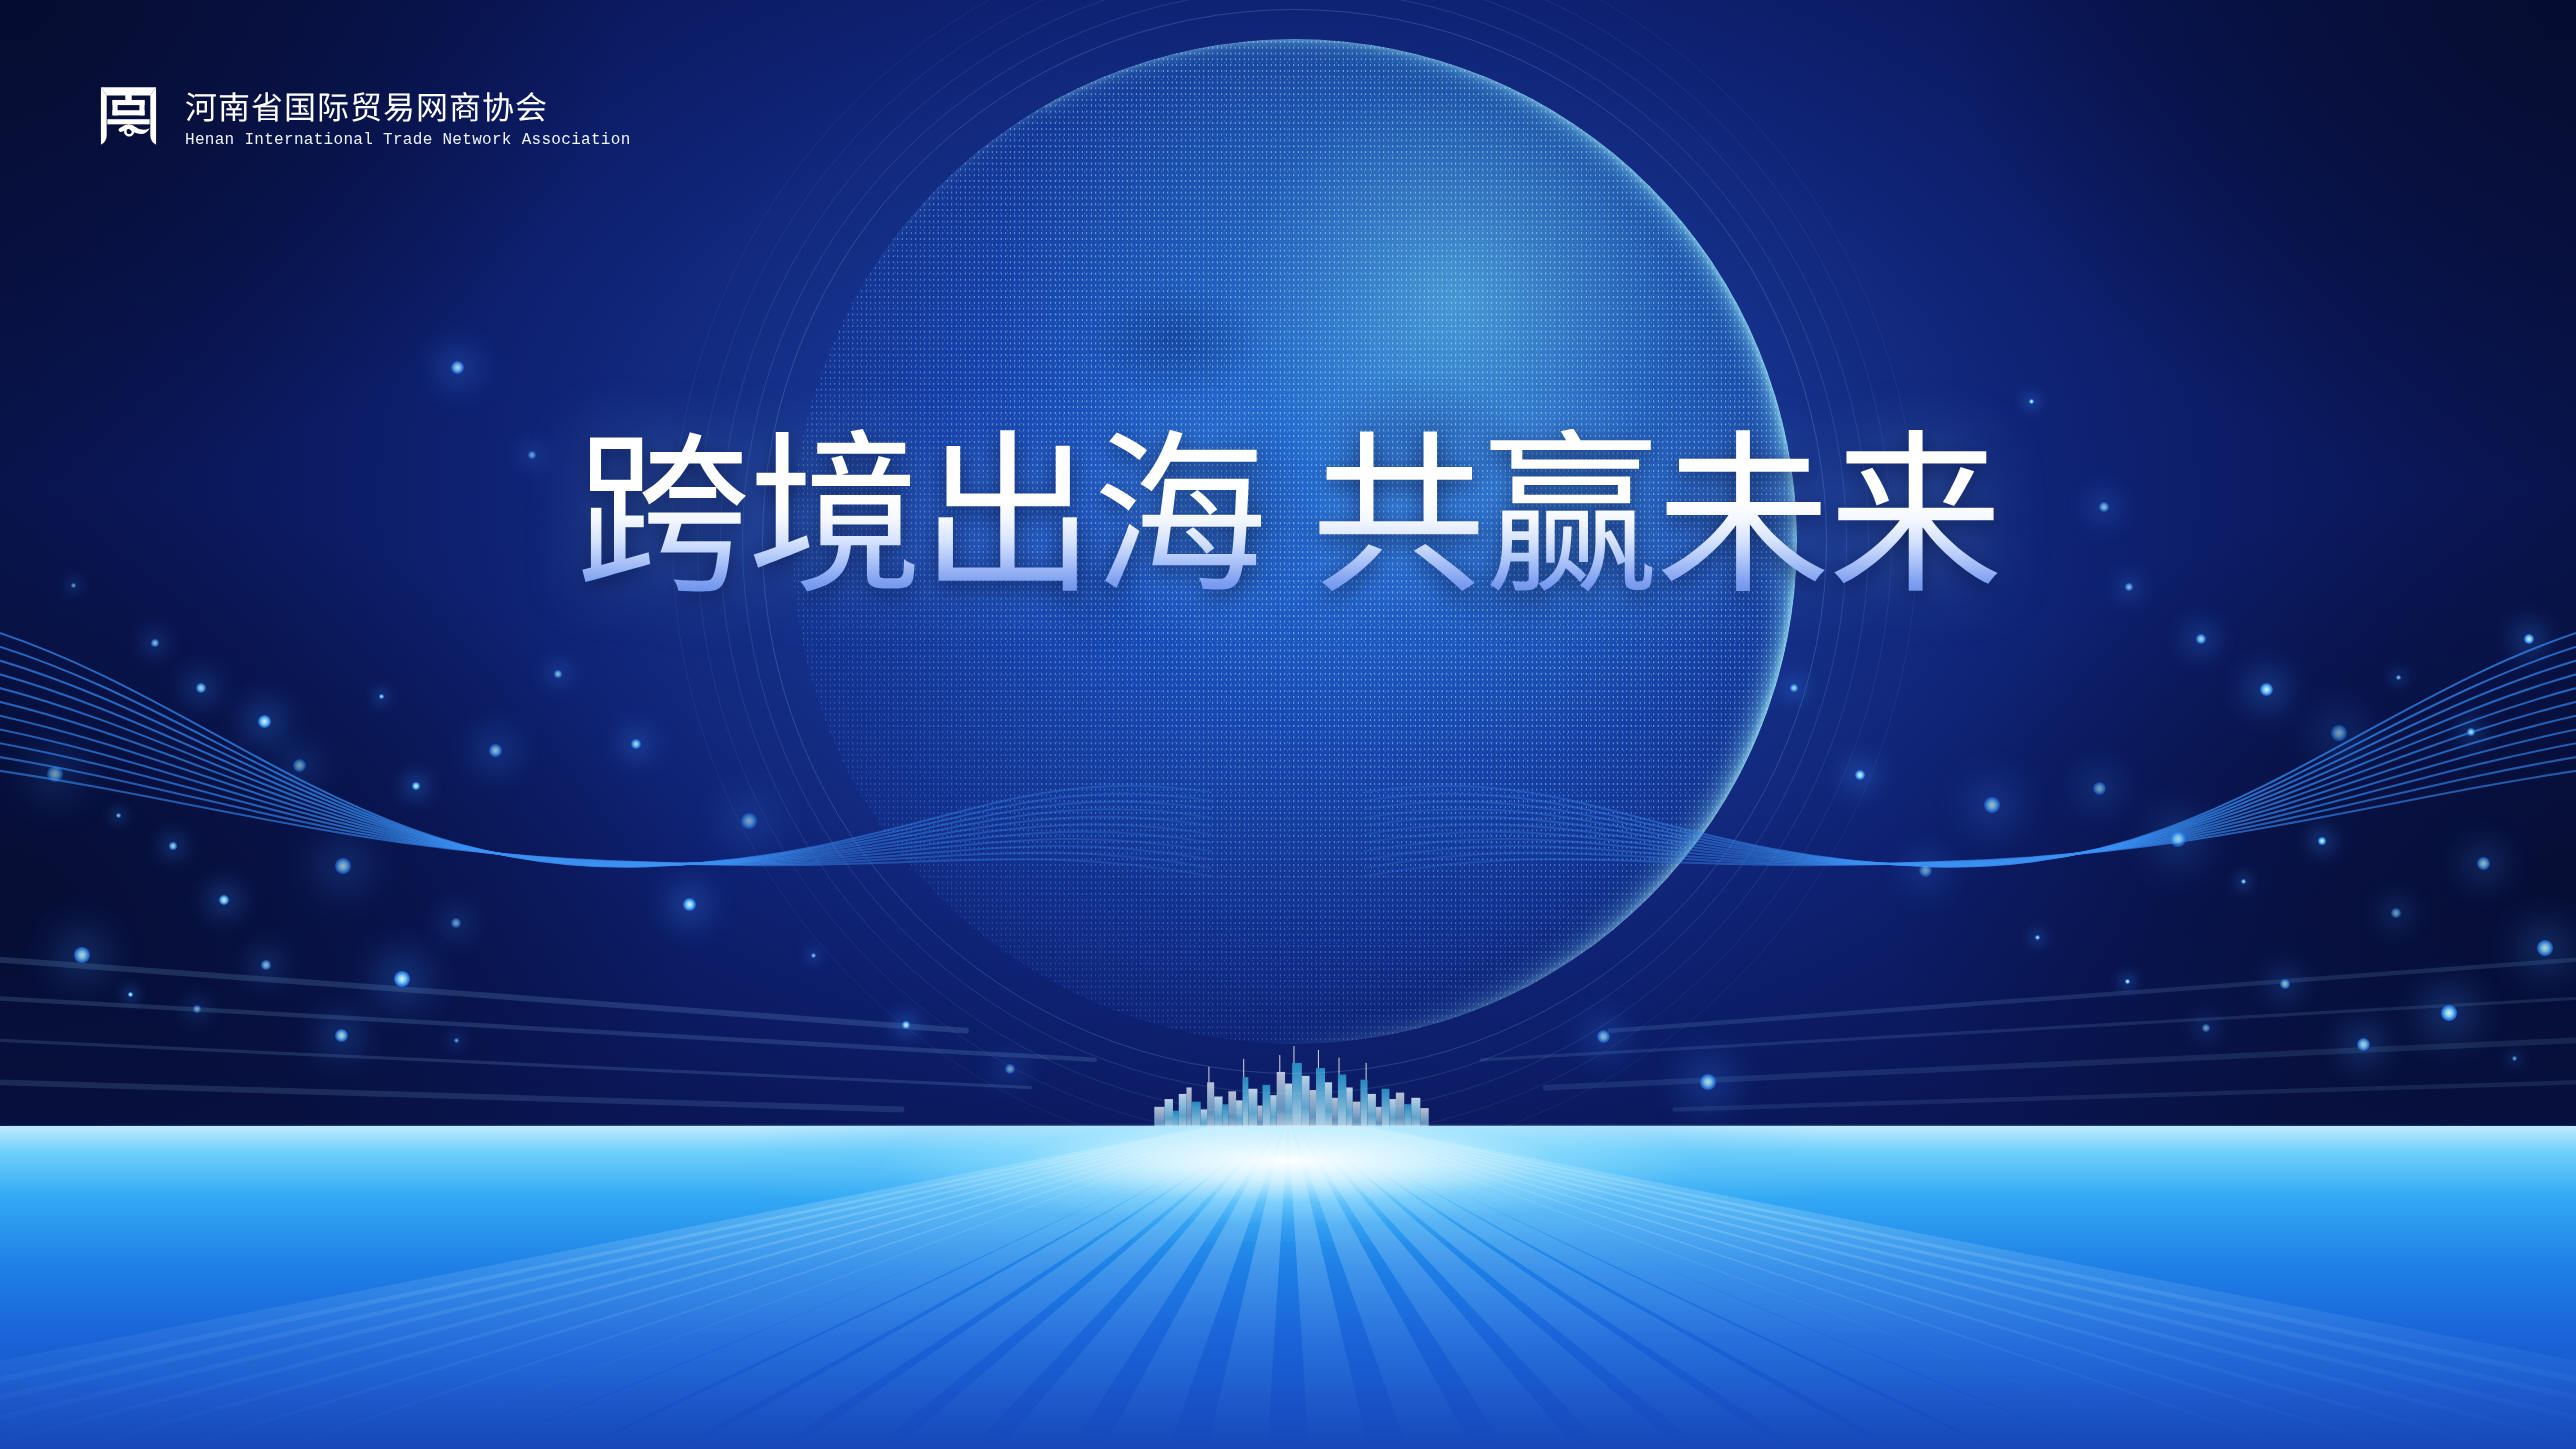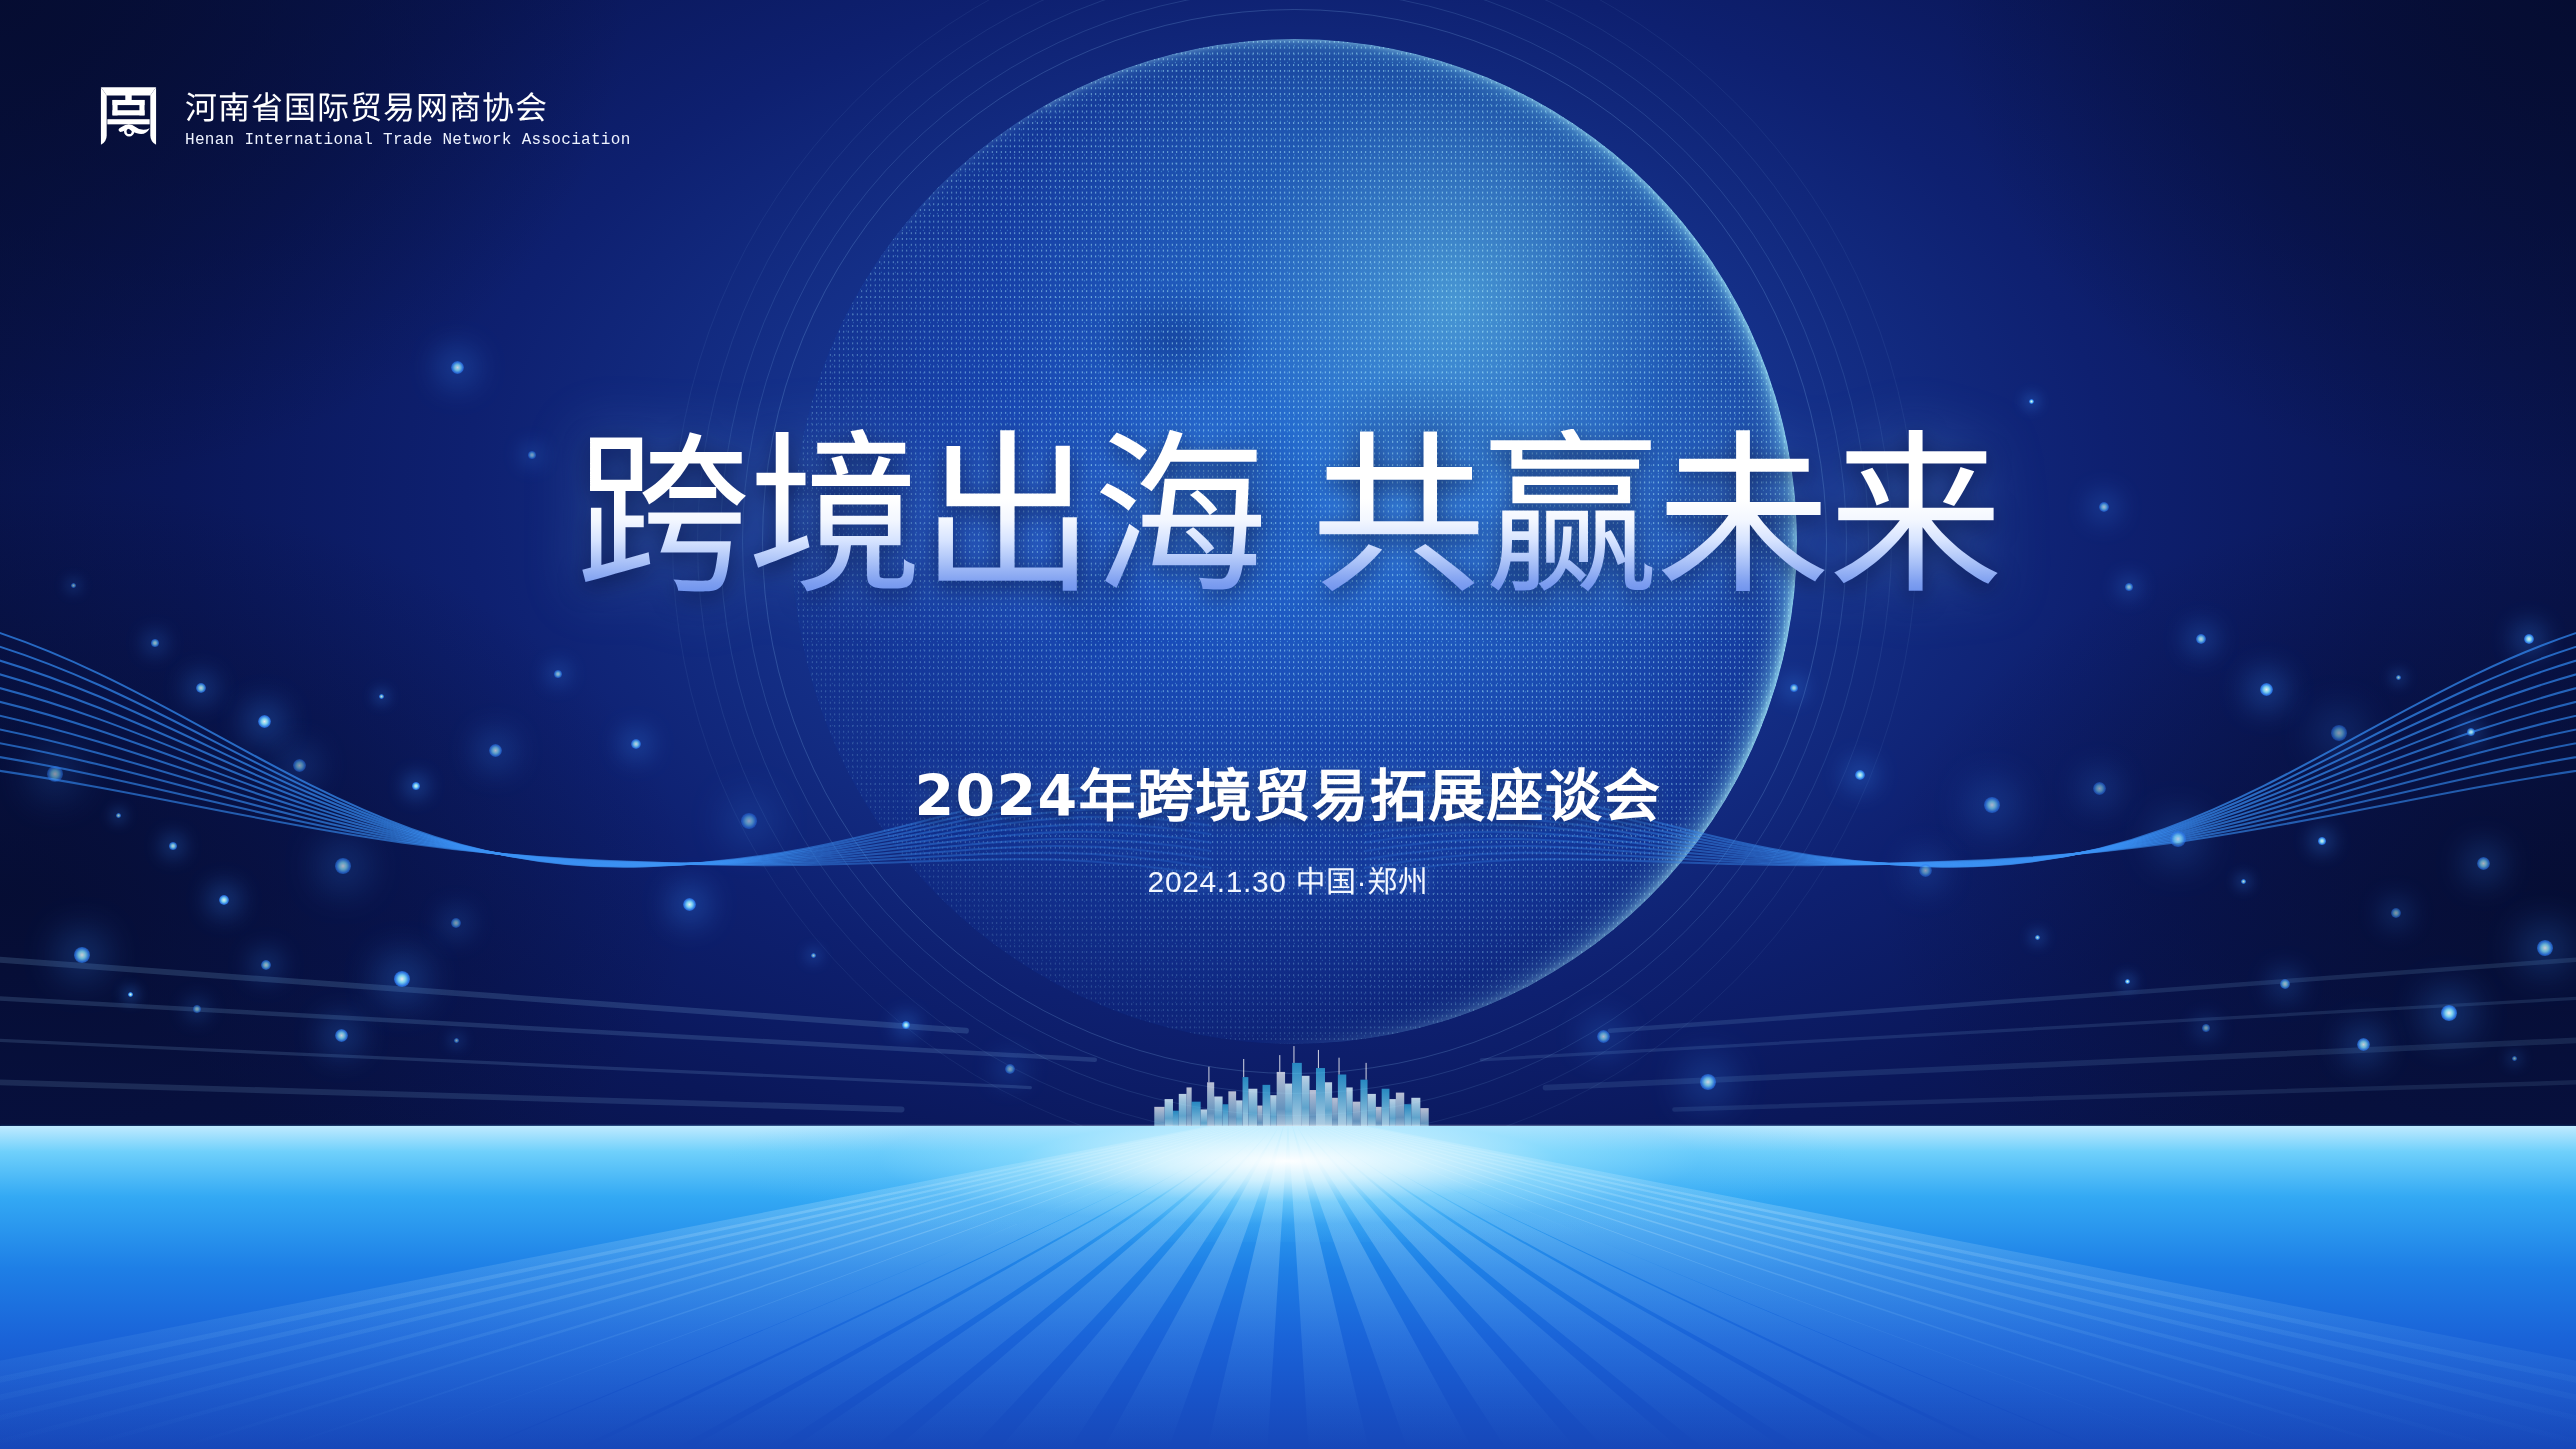--- a/index.html
+++ b/index.html
@@ -340,23 +340,21 @@
       <div class="cn">河南省国际贸易网商协会</div>
       <div class="en">Henan International Trade Network Association</div>
     </div>
   </div>
 
 
   <div class="headline">
     <span class="hl">跨境出海</span><span class="gap"></span><span class="hl">共赢未来</span>
   </div>
 
-  <div class="subtitle">2024年跨境贸易拓展座谈会</div>
-
-  <div class="dateline">2024.1.30  中国·郑州</div>
+
 
   <svg class="city" viewBox="0 0 430 150" preserveAspectRatio="none">
     <defs>
       <linearGradient id="bldA" x1="0" y1="0" x2="0" y2="1">
         <stop offset="0%" stop-color="#dff6ff" stop-opacity=".92"></stop>
         <stop offset="55%" stop-color="#7fd8f5" stop-opacity=".80"></stop>
         <stop offset="100%" stop-color="#ffffff" stop-opacity=".98"></stop>
       </linearGradient>
       <linearGradient id="bldB" x1="0" y1="0" x2="0" y2="1">
         <stop offset="0%" stop-color="#ffffff" stop-opacity=".80"></stop>

